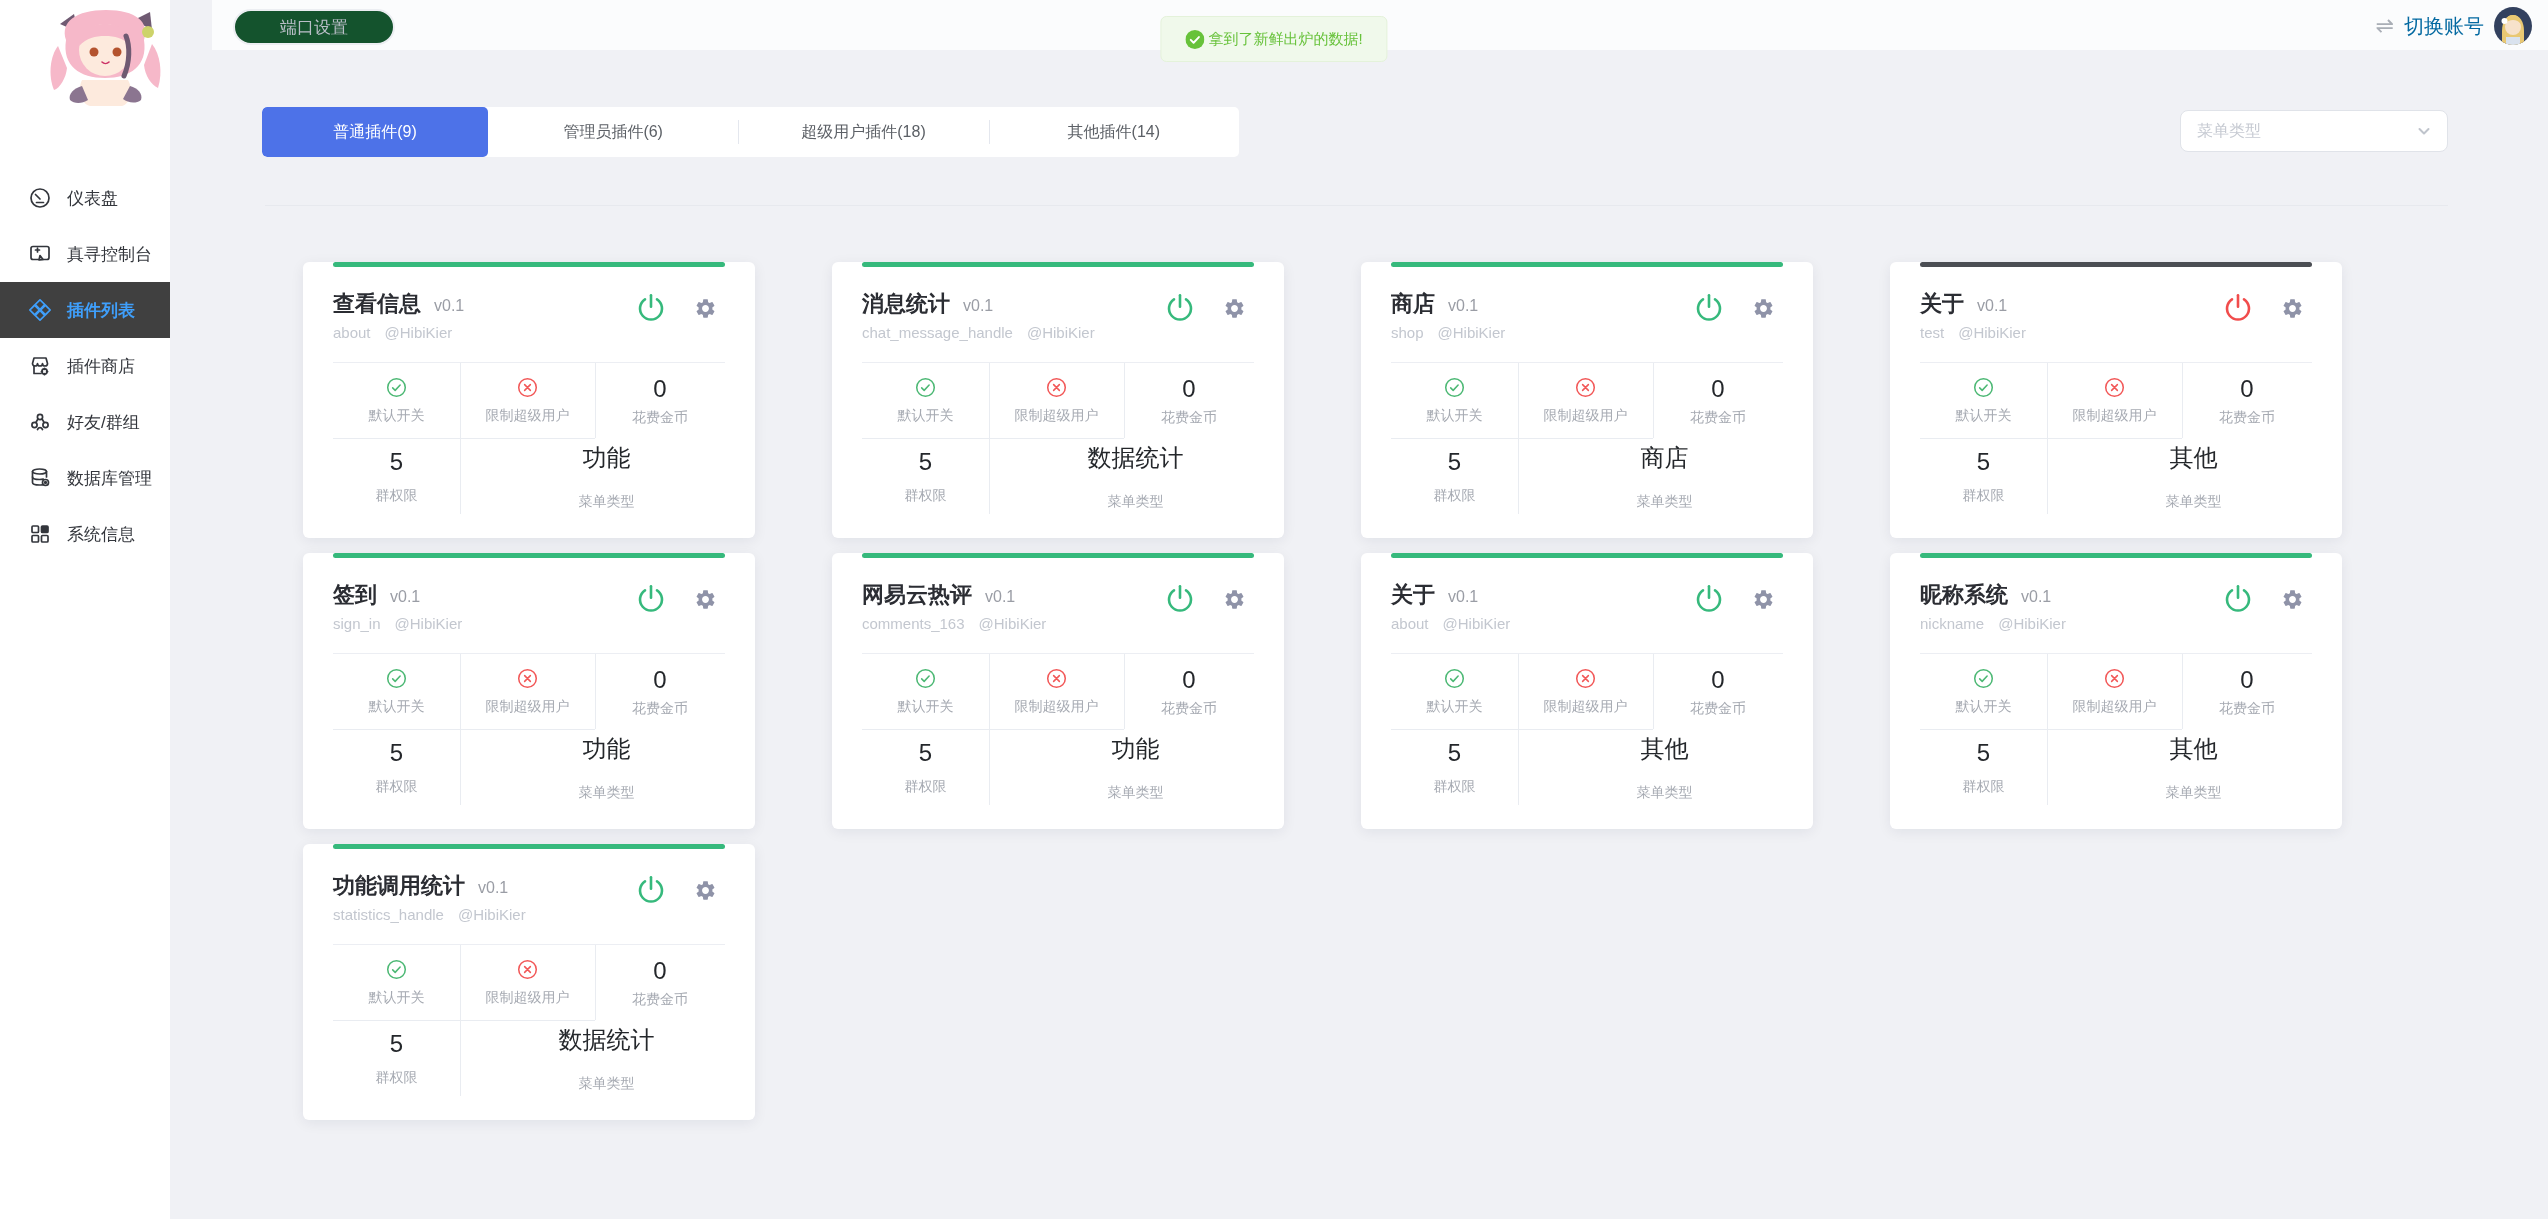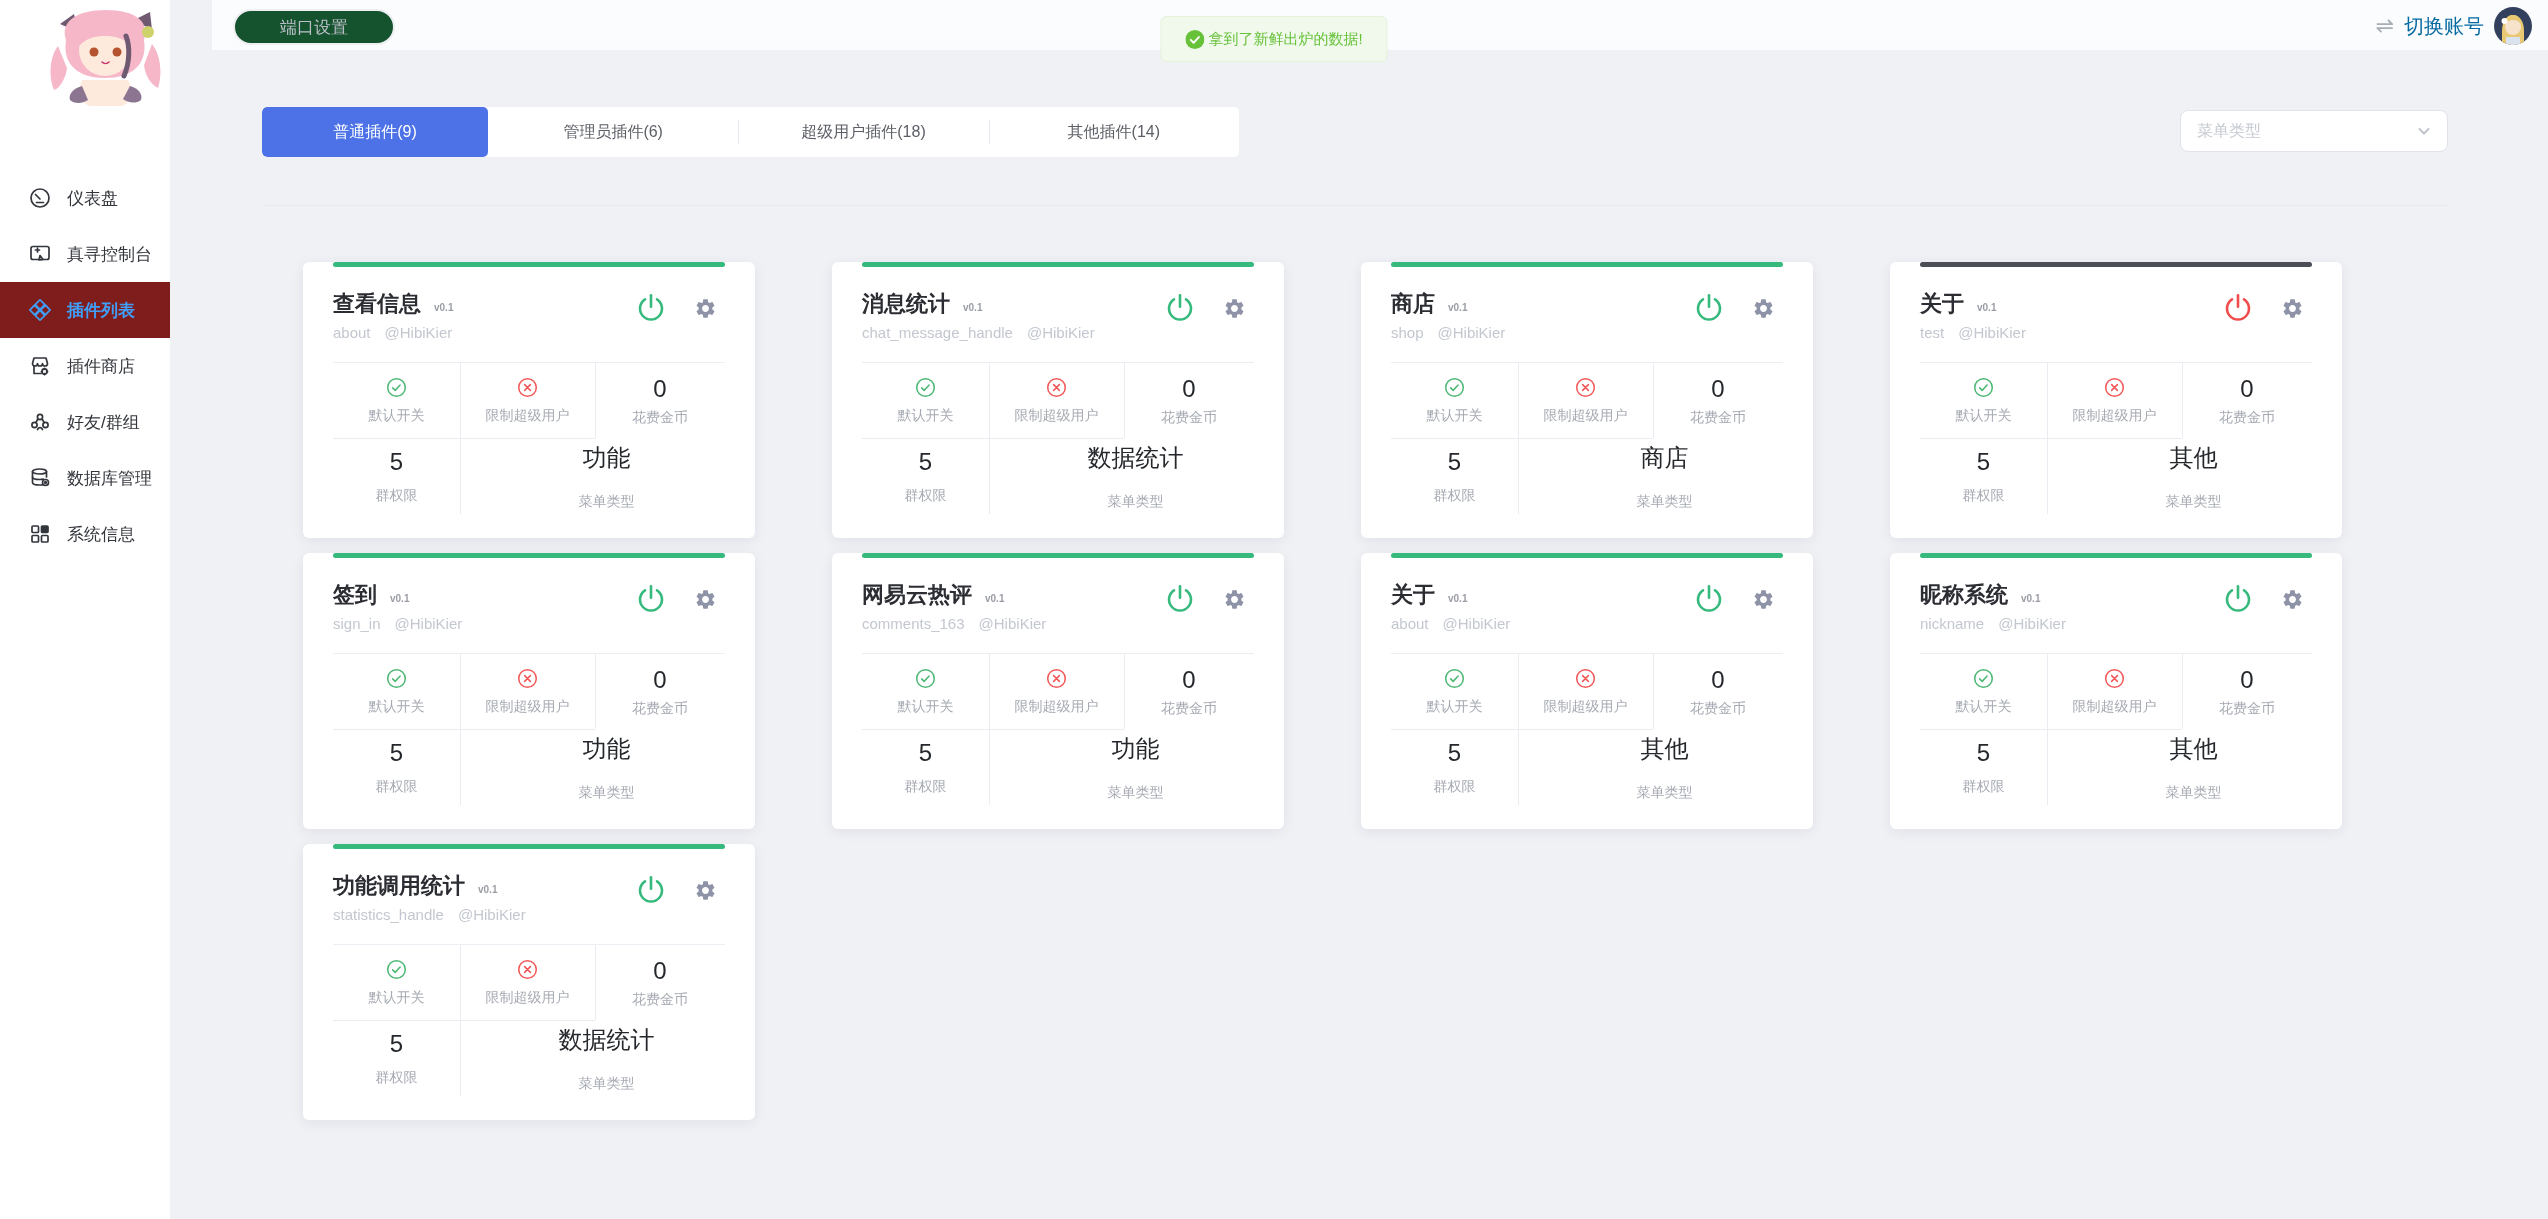--- a/index.html
+++ b/index.html
@@ -7,21 +7,21 @@
   body { font-family:"Liberation Sans","DejaVu Sans",sans-serif; background:#f0f1f5; position:relative; }
 
   
   .sidebar { position:absolute; left:0; top:0; bottom:0; width:170px; background:#fff; z-index:5; }
   .mascot { position:absolute; left:30px; top:6px; width:152px; height:104px; }
   .side-menu { position:absolute; top:170px; left:0; right:0; }
   .side-item { height:56px; display:flex; align-items:center; padding-left:28px; gap:15px;
                color:#33363c; font-size:17px; cursor:pointer; }
   .side-item .sicon { width:24px; height:24px; display:inline-flex; }
   .side-item svg { width:24px; height:24px; stroke:currentColor; fill:none; stroke-width:1.7; stroke-linecap:round; stroke-linejoin:round; }
-  .side-item.active { background:#7f1d1d; color:#3f9ffb; }
+  .side-item.active { background:#404040; color:#3f9ffb; }
   .side-item.active .slabel { font-weight:bold; }
 
   
   .topbar { position:absolute; left:212px; right:0; top:0; height:50px; background:#fbfcfd; }
   .pill { position:absolute; left:21px; top:9px; width:162px; height:36px; background:#14532d;
           border:2px solid #eceef2; border-radius:18px; display:flex; align-items:center; justify-content:center;
           color:#b9bec7; font-size:17px; cursor:pointer; }
   .account { position:absolute; right:16px; top:6px; height:40px; display:flex; align-items:center; gap:10px; cursor:pointer; }
   .swap { font-size:22px; color:#a9aeb6; line-height:1; }
   .acct-label { font-size:20px; color:#0369a1; }
@@ -51,21 +51,21 @@
   .cards { position:absolute; left:303px; top:262px; width:2039px; display:flex; flex-wrap:wrap;
            column-gap:77px; row-gap:15px; }
   .card { position:relative; width:452px; height:276px; background:#fff; border-radius:6px;
           box-shadow:0 3px 14px rgba(20,30,60,.07); }
   .card-topline { position:absolute; top:0; left:30px; right:30px; height:5px; border-radius:3px; background:#36b97c; }
   .card.off .card-topline { background:#4b4e54; }
   .card-head { display:flex; align-items:flex-start; padding:27px 38px 0 30px; }
   .card-titles { flex:1; min-width:0; }
   .title-row { display:flex; align-items:baseline; }
   .title-row h3 { font-size:22px; color:#2b2d33; font-weight:bold; white-space:nowrap;text-align:right; }
-  .ver { margin-left:13px; font-size:10px; color:#9a9da5;font-weight:bold; }
+  .ver { margin-left:13px; font-size:16px; color:#9a9da5; }
   .sub-row { margin-top:5px; font-size:15px; color:#c3c7cf; white-space:nowrap; }
   .sub-row .author { margin-left:14px; }
   .power { background:none; border:none; cursor:pointer; margin:2px 26px 0 0; padding:0; }
   .power svg { width:34px; height:34px; stroke:#36b97c; fill:none; stroke-width:2.6; stroke-linecap:round; }
   .card.off .power svg { stroke:#f14c4c; }
   .gearbtn { background:none; border:none; cursor:pointer; margin-top:8px; padding:0; }
   .gearbtn svg { width:23px; height:23px; fill:#8f93a8; }
 
   .grid-box { position:absolute; left:30px; right:30px; top:100px; height:152px; border-top:1px solid #eceef3; }
   .gv1 { position:absolute; left:127px; top:0; bottom:0; border-left:1px solid #e9ecf1; }

